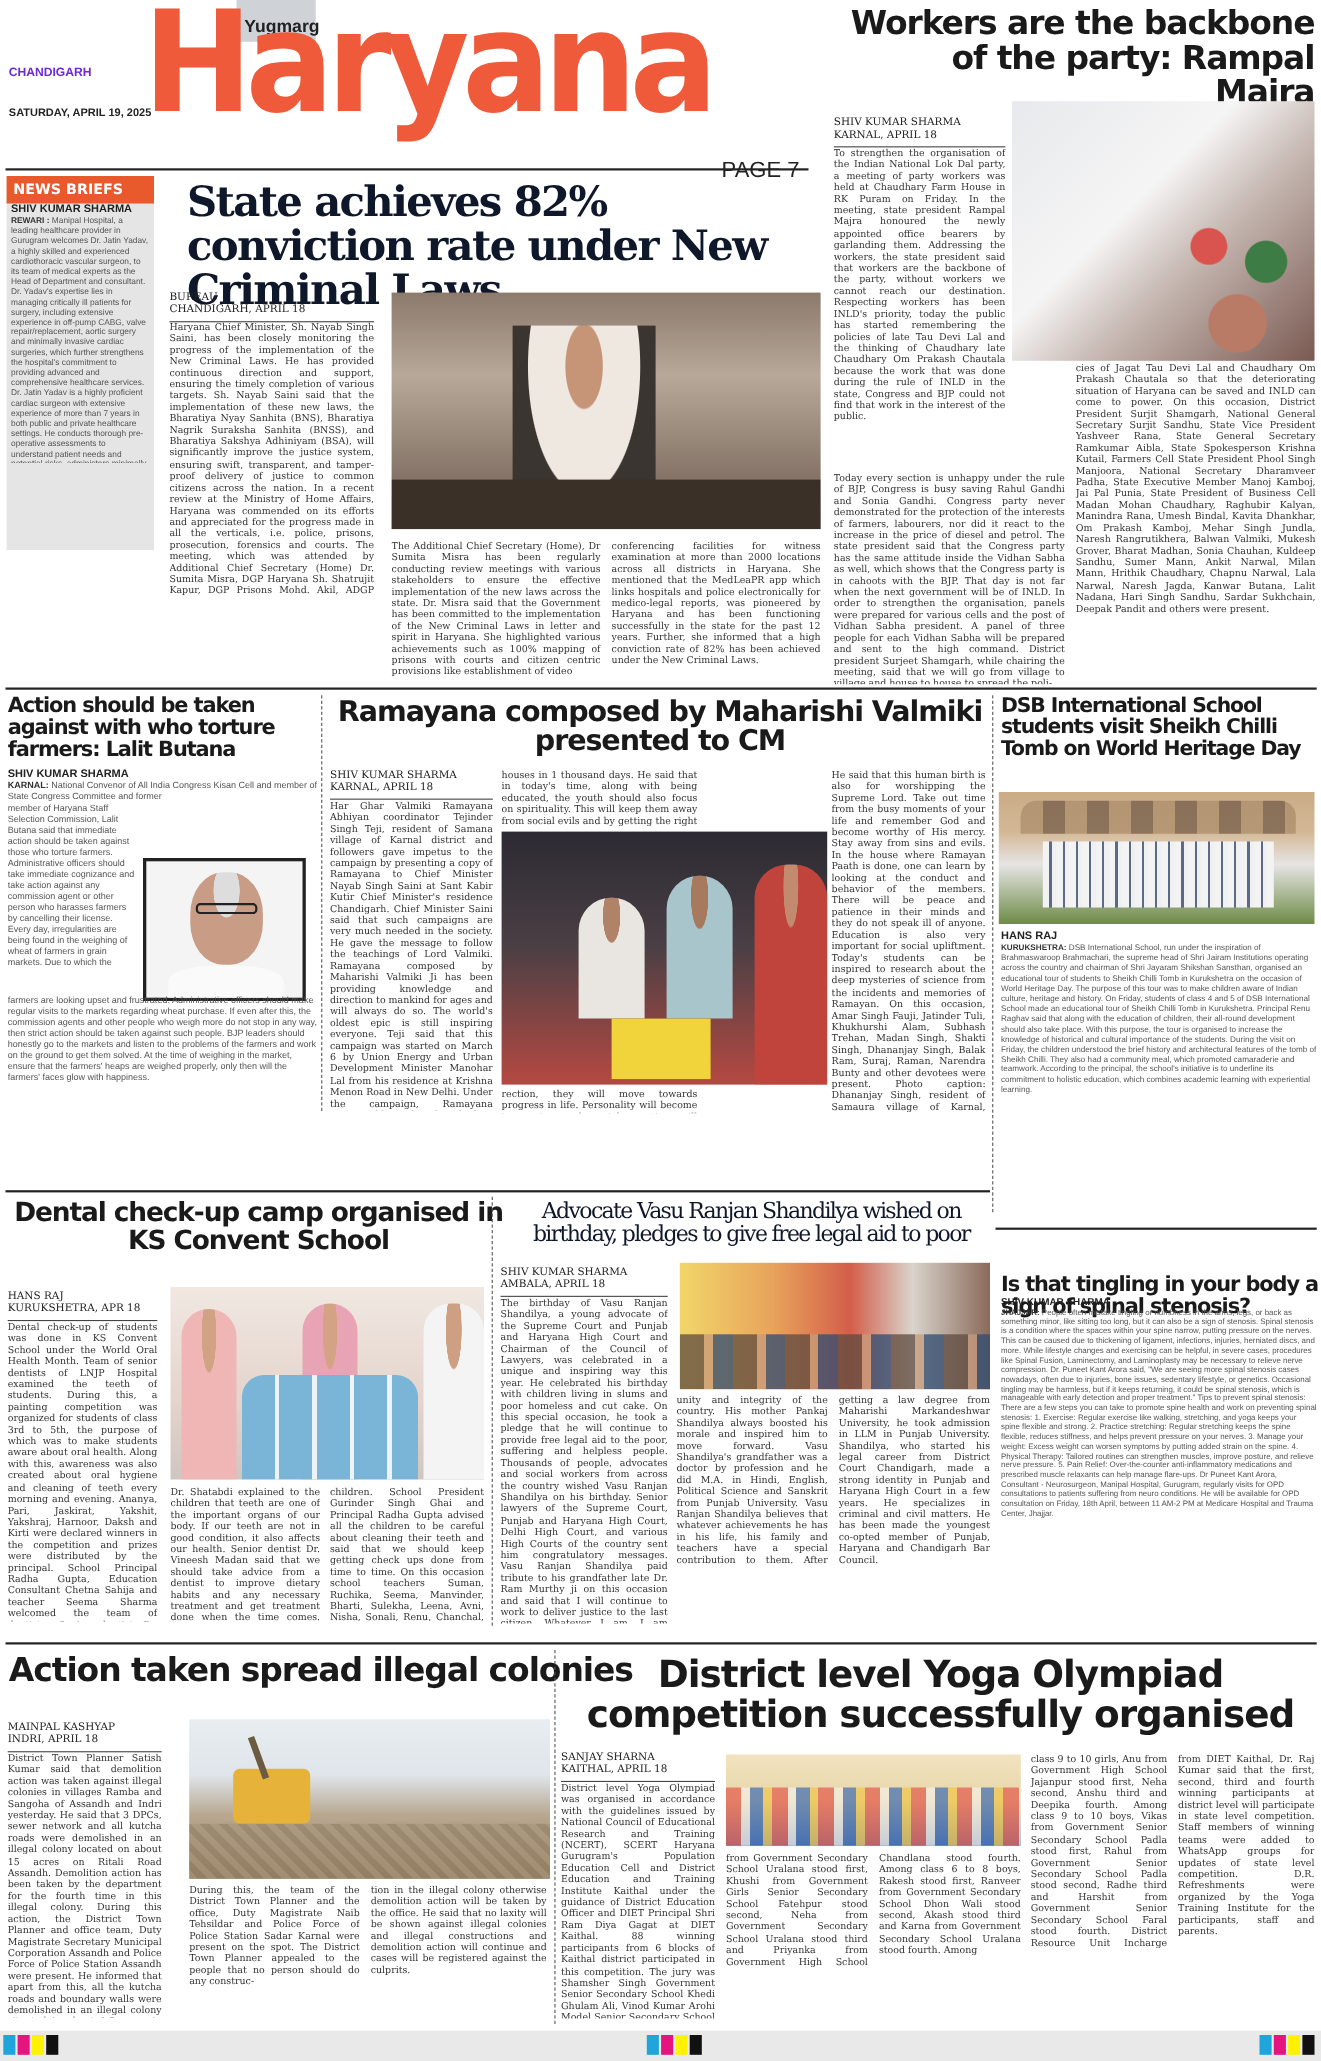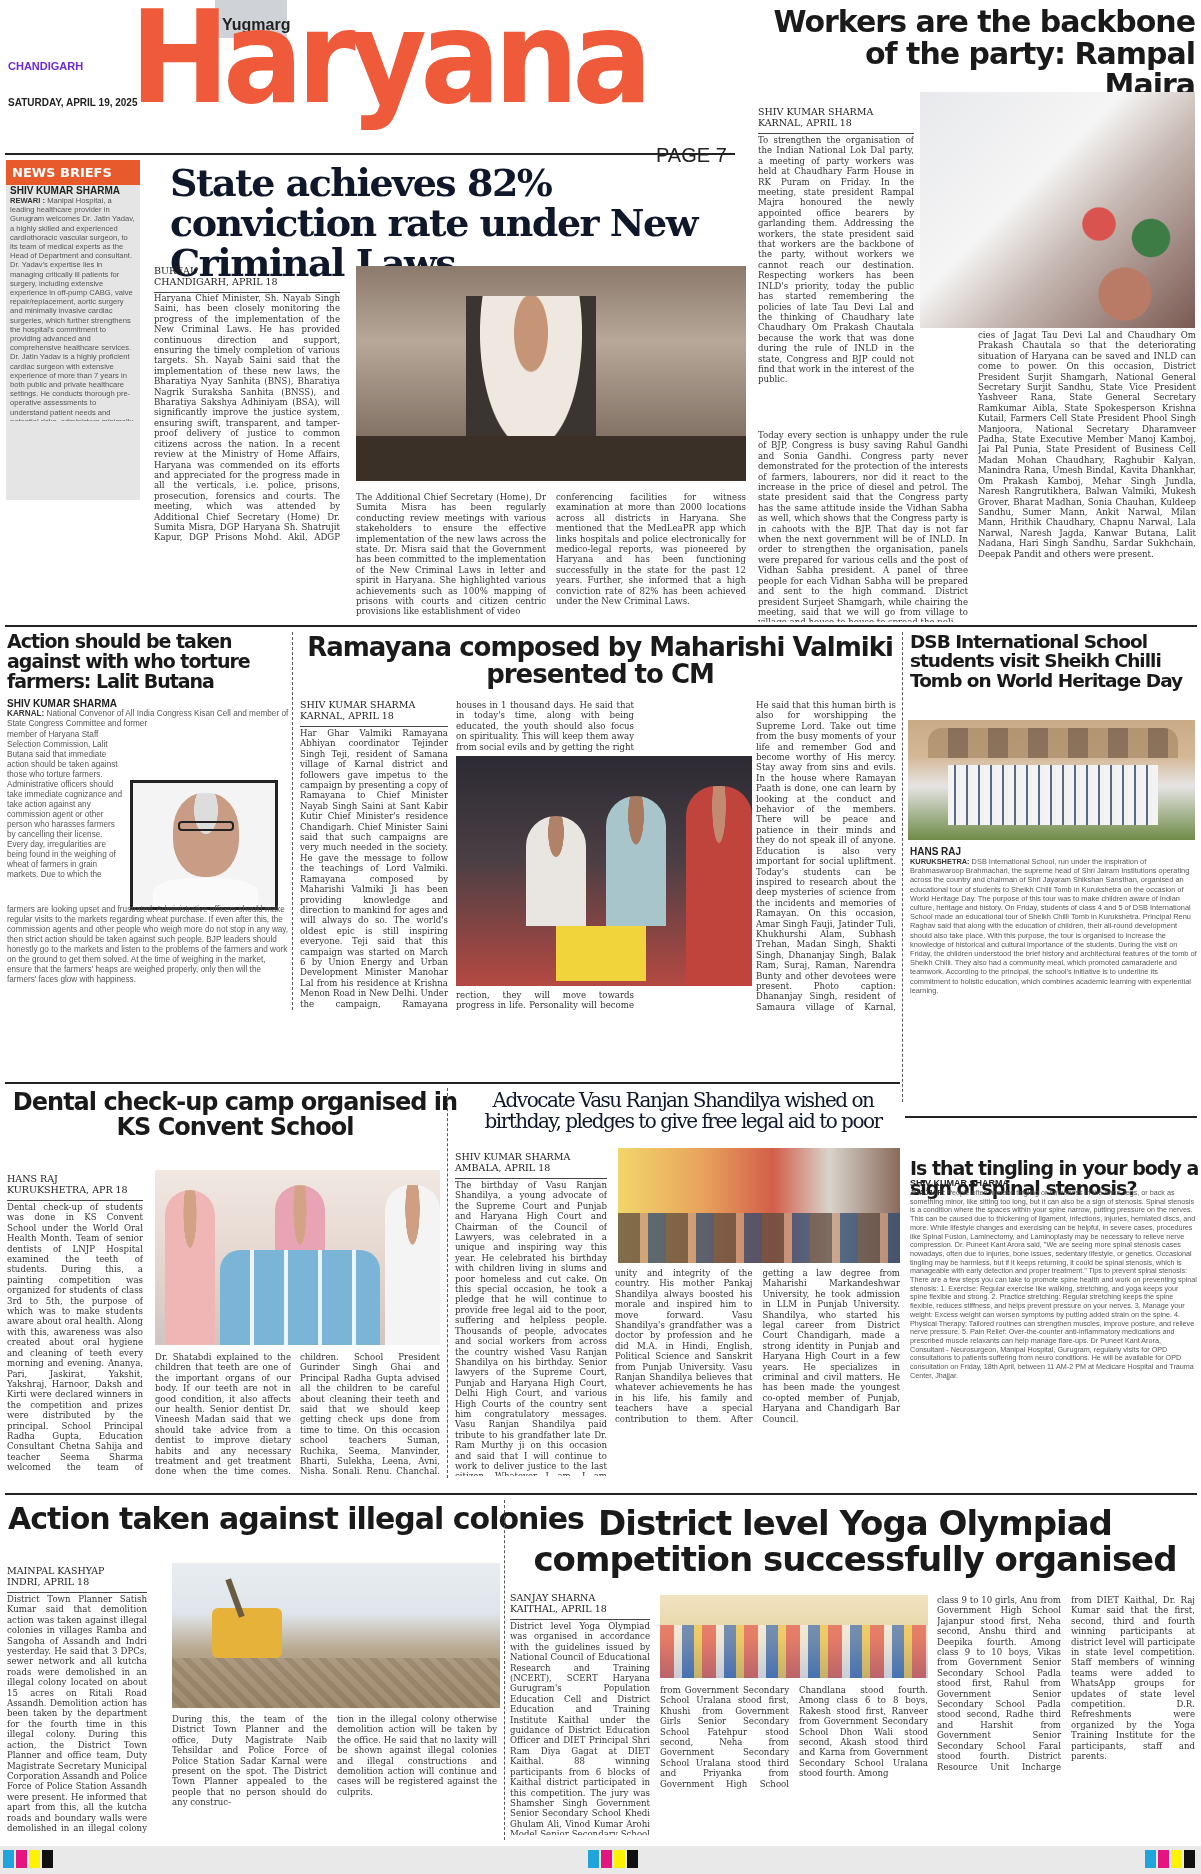--- a/index.html
+++ b/index.html
@@ -144,21 +144,21 @@
 <div class="abs hl" style="left:910px;top:1124px;width:290px;font-size:19px;margin-top:35px;">Is that tingling in your body a sign of spinal stenosis?</div>
 <div class="abs byline-sans" style="left:910px;top:1178px;font-size:9px;">SHIV KUMAR SHARMA</div>
 <div class="abs body-sans" style="left:910px;top:1189px;width:287px;height:286px;font-size:7.2px;line-height:8.7px;">
   <b style="color:#333;">JHAJJAR:</b>
   <span>People often mistake tingling or numbness in the arms, legs, or back as something minor, like sitting too long, but it can also be a sign of stenosis. Spinal stenosis is a condition where the spaces within your spine narrow, putting pressure on the nerves. This can be caused due to thickening of ligament, infections, injuries, herniated discs, and more. While lifestyle changes and exercising can be helpful, in severe cases, procedures like Spinal Fusion, Laminectomy, and Laminoplasty may be necessary to relieve nerve compression. Dr. Puneet Kant Arora said, "We are seeing more spinal stenosis cases nowadays, often due to injuries, bone issues, sedentary lifestyle, or genetics. Occasional tingling may be harmless, but if it keeps returning, it could be spinal stenosis, which is manageable with early detection and proper treatment." Tips to prevent spinal stenosis: There are a few steps you can take to promote spine health and work on preventing spinal stenosis: 1. Exercise: Regular exercise like walking, stretching, and yoga keeps your spine flexible and strong. 2. Practice stretching: Regular stretching keeps the spine flexible, reduces stiffness, and helps prevent pressure on your nerves. 3. Manage your weight: Excess weight can worsen symptoms by putting added strain on the spine. 4. Physical Therapy: Tailored routines can strengthen muscles, improve posture, and relieve nerve pressure. 5. Pain Relief: Over-the-counter anti-inflammatory medications and prescribed muscle relaxants can help manage flare-ups. Dr Puneet Kant Arora, Consultant - Neurosurgeon, Manipal Hospital, Gurugram, regularly visits for OPD consultations to patients suffering from neuro conditions. He will be available for OPD consultation on Friday, 18th April, between 11 AM-2 PM at Medicare Hospital and Trauma Center, Jhajjar.</span>
 </div>
 
 <div class="abs vrule" style="left:447px;top:1088px;height:390px;"></div>
 <div class="abs rule" style="left:5px;top:1493px;width:1192px;"></div>
 
-<div class="abs hl" style="left:8px;top:1503px;width:600px;font-size:30px;">Action taken against illegal colonies</div>
+<div class="abs hl" style="left:8px;top:1503px;width:600px;font-size:30px;">Action taken spread illegal colonies</div>
 <div class="abs byline" style="left:7px;top:1566px;width:140px;">
   <div>MAINPAL KASHYAP</div>
   <div>INDRI, APRIL 18</div>
 </div>
 <div class="abs body" style="left:7px;top:1594px;width:140px;height:240px;">District Town Planner Satish Kumar said that demolition action was taken against illegal colonies in villages Ramba and Sangoha of Assandh and Indri yesterday. He said that 3 DPCs, sewer network and all kutcha roads were demolished in an illegal colony located on about 15 acres on Ritali Road Assandh. Demolition action has been taken by the department for the fourth time in this illegal colony. During this action, the District Town Planner and office team, Duty Magistrate Secretary Municipal Corporation Assandh and Police Force of Police Station Assandh were present. He informed that apart from this, all the kutcha roads and boundary walls were demolished in an illegal colony situated in about 1.5 acres in village Ramba and boundary walls, manholes, sewer network and all kutcha roads were demolished in an illegal colony situated in about 10 acres on Sangoha Road from Ramba Chowk.</div>
 <div class="abs photo" style="left:172px;top:1563px;width:328px;height:145px;background:linear-gradient(180deg,#e8edf1 0%,#dfe5ea 35%,#b8a890 60%,#968264 100%);">
   <div style="position:absolute;left:40px;top:45px;width:70px;height:50px;background:#e6b23a;border-radius:6px;"></div>
   <div style="position:absolute;left:60px;top:15px;width:6px;height:40px;background:#6b5b40;transform:rotate(-20deg);"></div>
   <div style="position:absolute;left:0;top:95px;width:100%;height:50px;background:repeating-linear-gradient(45deg,#a89478 0 6px,#8f7c62 6px 12px);opacity:.6;"></div>
 </div>

